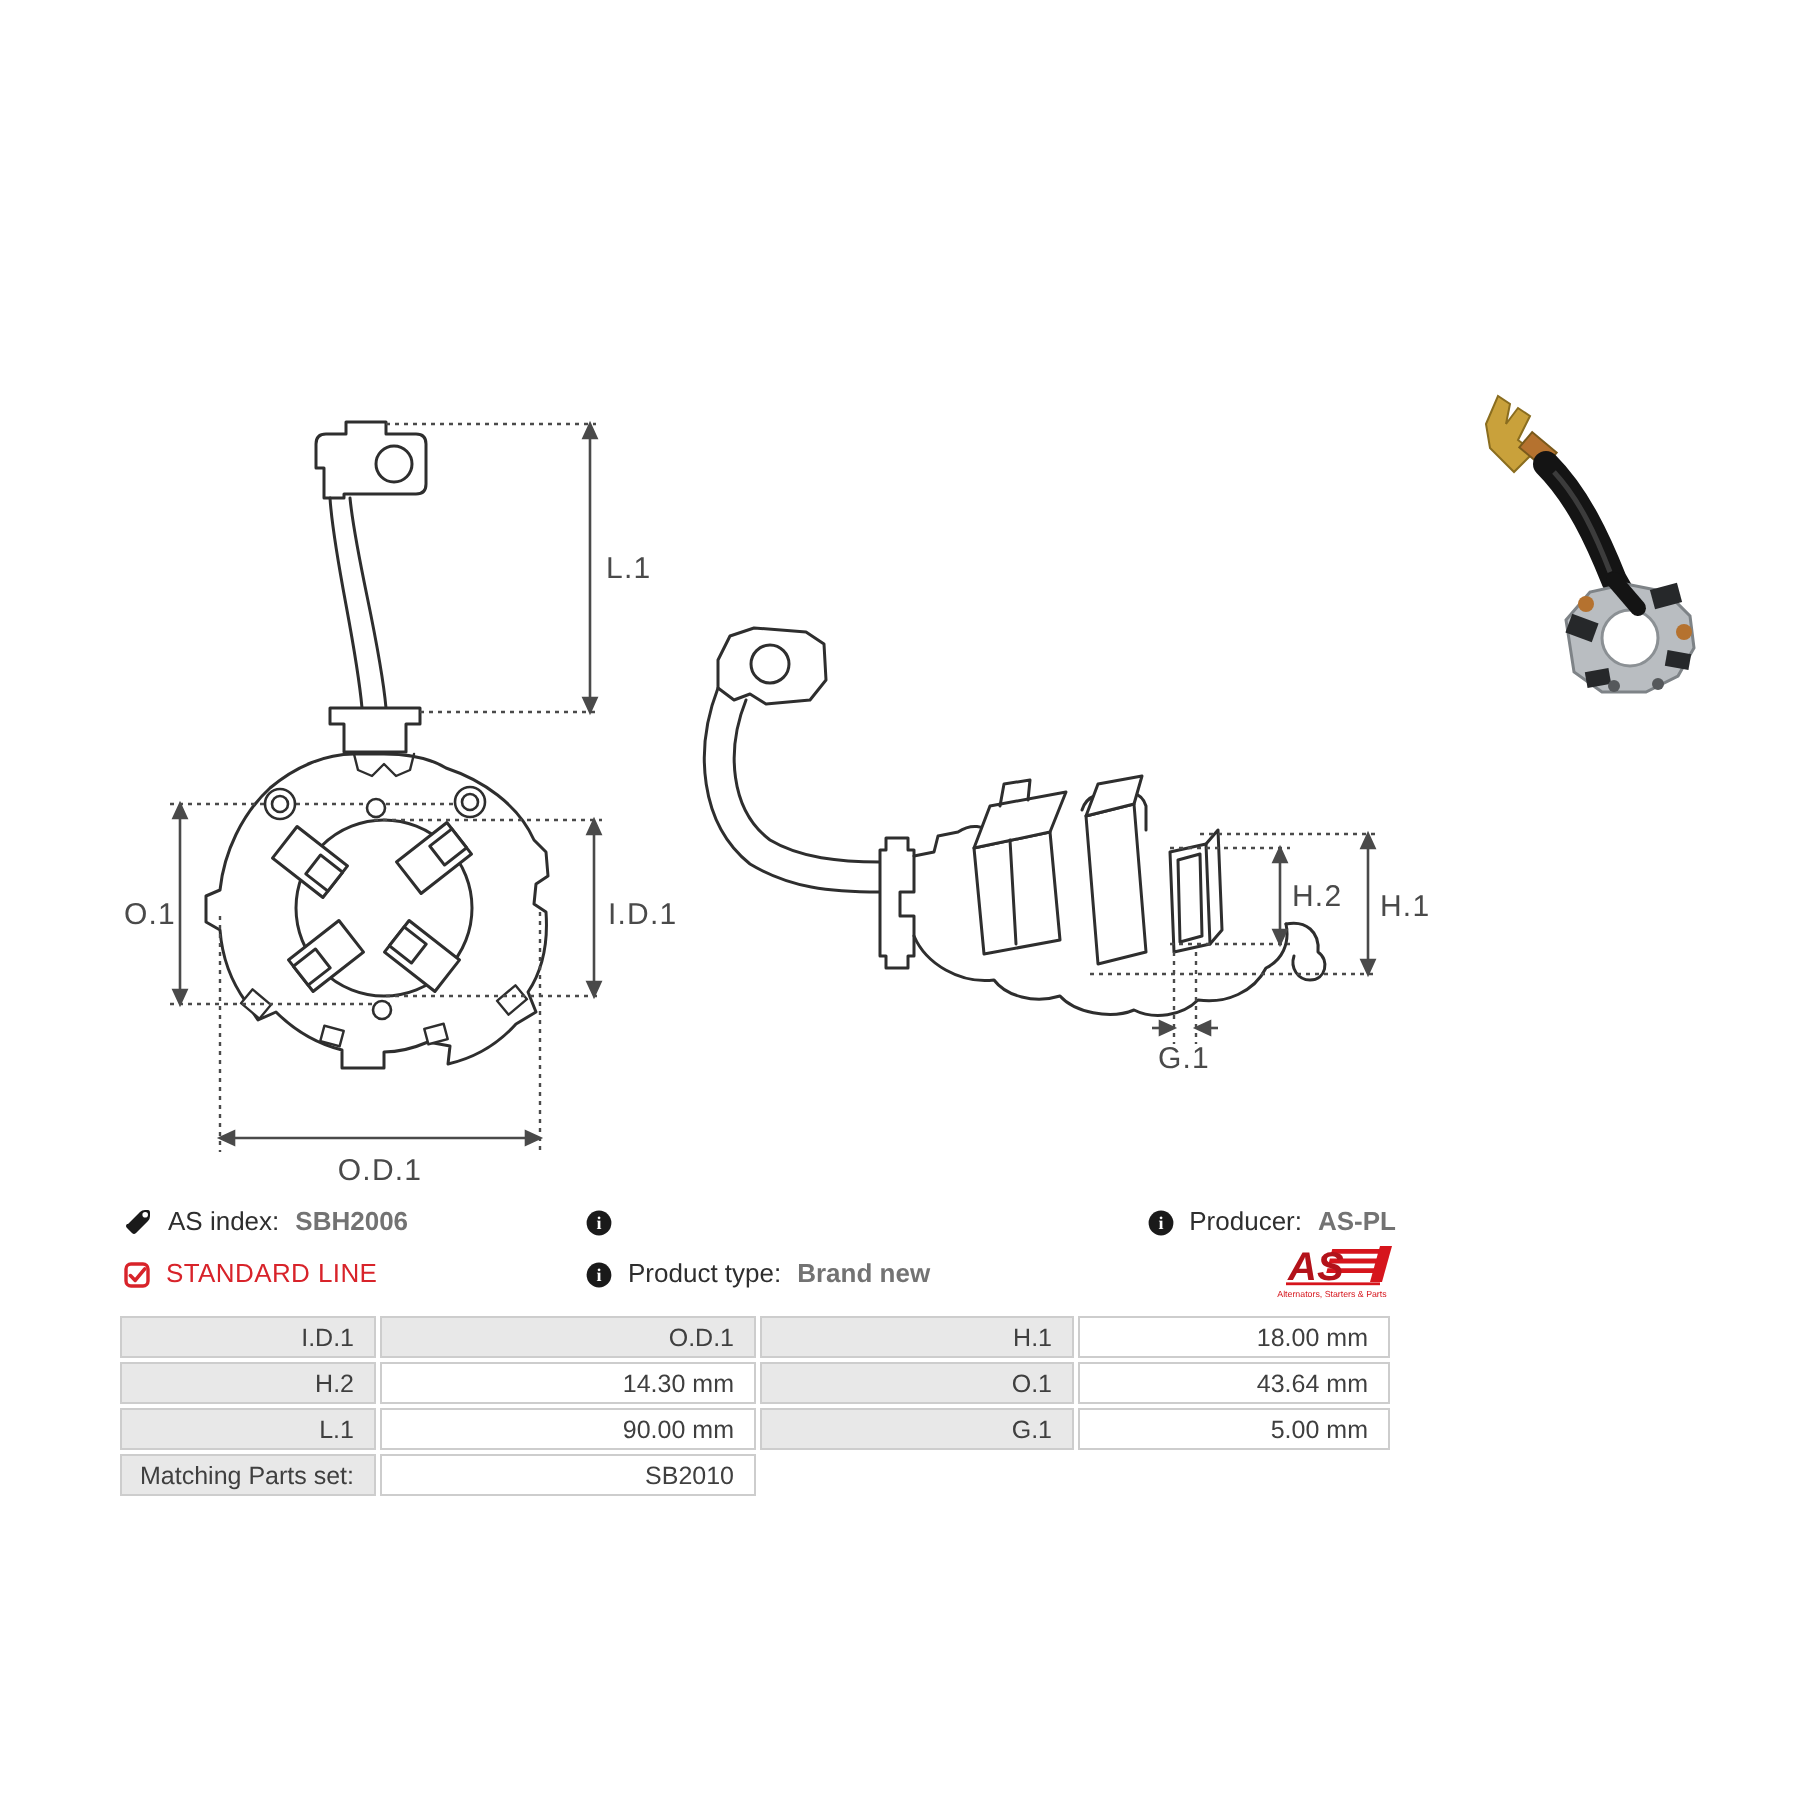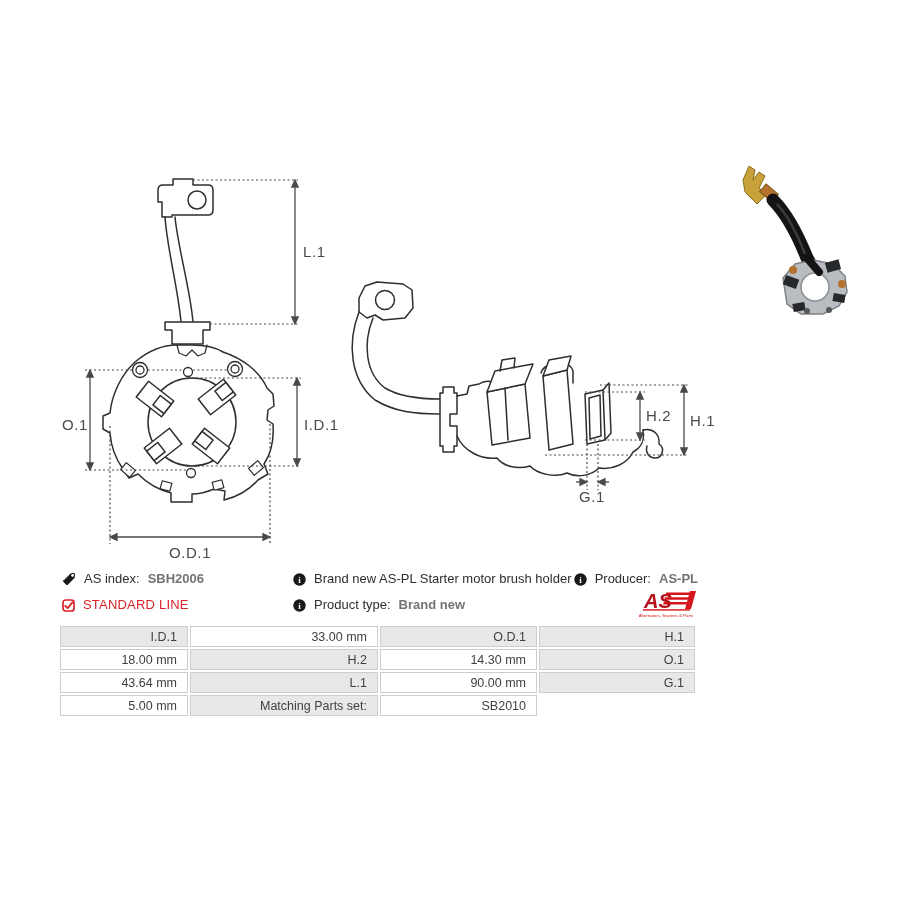--- a/index.html
+++ b/index.html
@@ -1,18 +1,18 @@
 <!DOCTYPE html>
 <html><head>
 <meta charset="utf-8">
 <style>
   html,body{margin:0;padding:0;background:#fff;}
   .page{
     position:relative;width:900px;height:860px;background:#ffffff;overflow:hidden;
-    font-family:"Liberation Sans","DejaVu Sans",sans-serif;color:#2e2e2e;
+    font-family:"Liberation Sans","DejaVu Sans",sans-serif;color:#2e2e2e;margin-top:32px;
   }
   .abs{position:absolute;}
   
   svg text.dim{
     font-family:"Liberation Sans","DejaVu Sans",sans-serif;
     font-size:15px;fill:#4a4a4a;letter-spacing:.6px;
   }
   
   .info-row{position:absolute;display:flex;align-items:flex-end;gap:8px;height:16px;font-size:13px;color:#2e2e2e;white-space:nowrap;}
   .info-row .b{font-weight:bold;color:#737373;}
@@ -236,21 +236,20 @@
     <span>STANDARD LINE</span>
   </div>
 
   <div class="info-row" style="left:293px;top:570px">
     <span class="icn">
       <svg width="13" height="13" viewBox="0 0 13 13">
           <circle cx="6.5" cy="6.5" r="6.2" fill="#1a1a1a"></circle>
           <text x="6.5" y="9.6" text-anchor="middle" font-family="Liberation Serif,serif" font-size="9" font-weight="bold" fill="#fff">i</text>
         </svg>
     </span>
-    <span>Brand new AS-PL Starter motor brush holder</span>
   </div>
 
   <div class="info-row" style="left:293px;top:596px">
     <span class="icn">
       <svg width="13" height="13" viewBox="0 0 13 13">
           <circle cx="6.5" cy="6.5" r="6.2" fill="#1a1a1a"></circle>
           <text x="6.5" y="9.6" text-anchor="middle" font-family="Liberation Serif,serif" font-size="9" font-weight="bold" fill="#fff">i</text>
         </svg>
     </span>
     <span>Product type:</span>
@@ -277,21 +276,20 @@
         <polygon points="53,2 59,2 54,20 48,20" fill="#d6151c"></polygon>
         <text x="7" y="19" font-size="20" font-weight="bold" font-style="italic" fill="#b3121a" font-family="Liberation Sans,sans-serif">AS</text>
         <rect x="6" y="20.2" width="47" height="1.4" fill="#d6151c"></rect>
         <text x="29" y="27.5" text-anchor="middle" font-size="4.4" fill="#d6151c" font-family="Liberation Sans,sans-serif">Alternators, Starters &amp; Parts</text>
       </g>
     </svg>
   </div>
 
   <div class="spec-table">
     <div class="cell lbl">I.D.1</div>
-    <div class="cell val">33.00 mm</div>
     <div class="cell lbl">O.D.1</div>
 
     <div class="cell lbl">H.1</div>
     <div class="cell val">18.00 mm</div>
     <div class="cell lbl">H.2</div>
     <div class="cell val">14.30 mm</div>
 
     <div class="cell lbl">O.1</div>
     <div class="cell val">43.64 mm</div>
     <div class="cell lbl">L.1</div>

